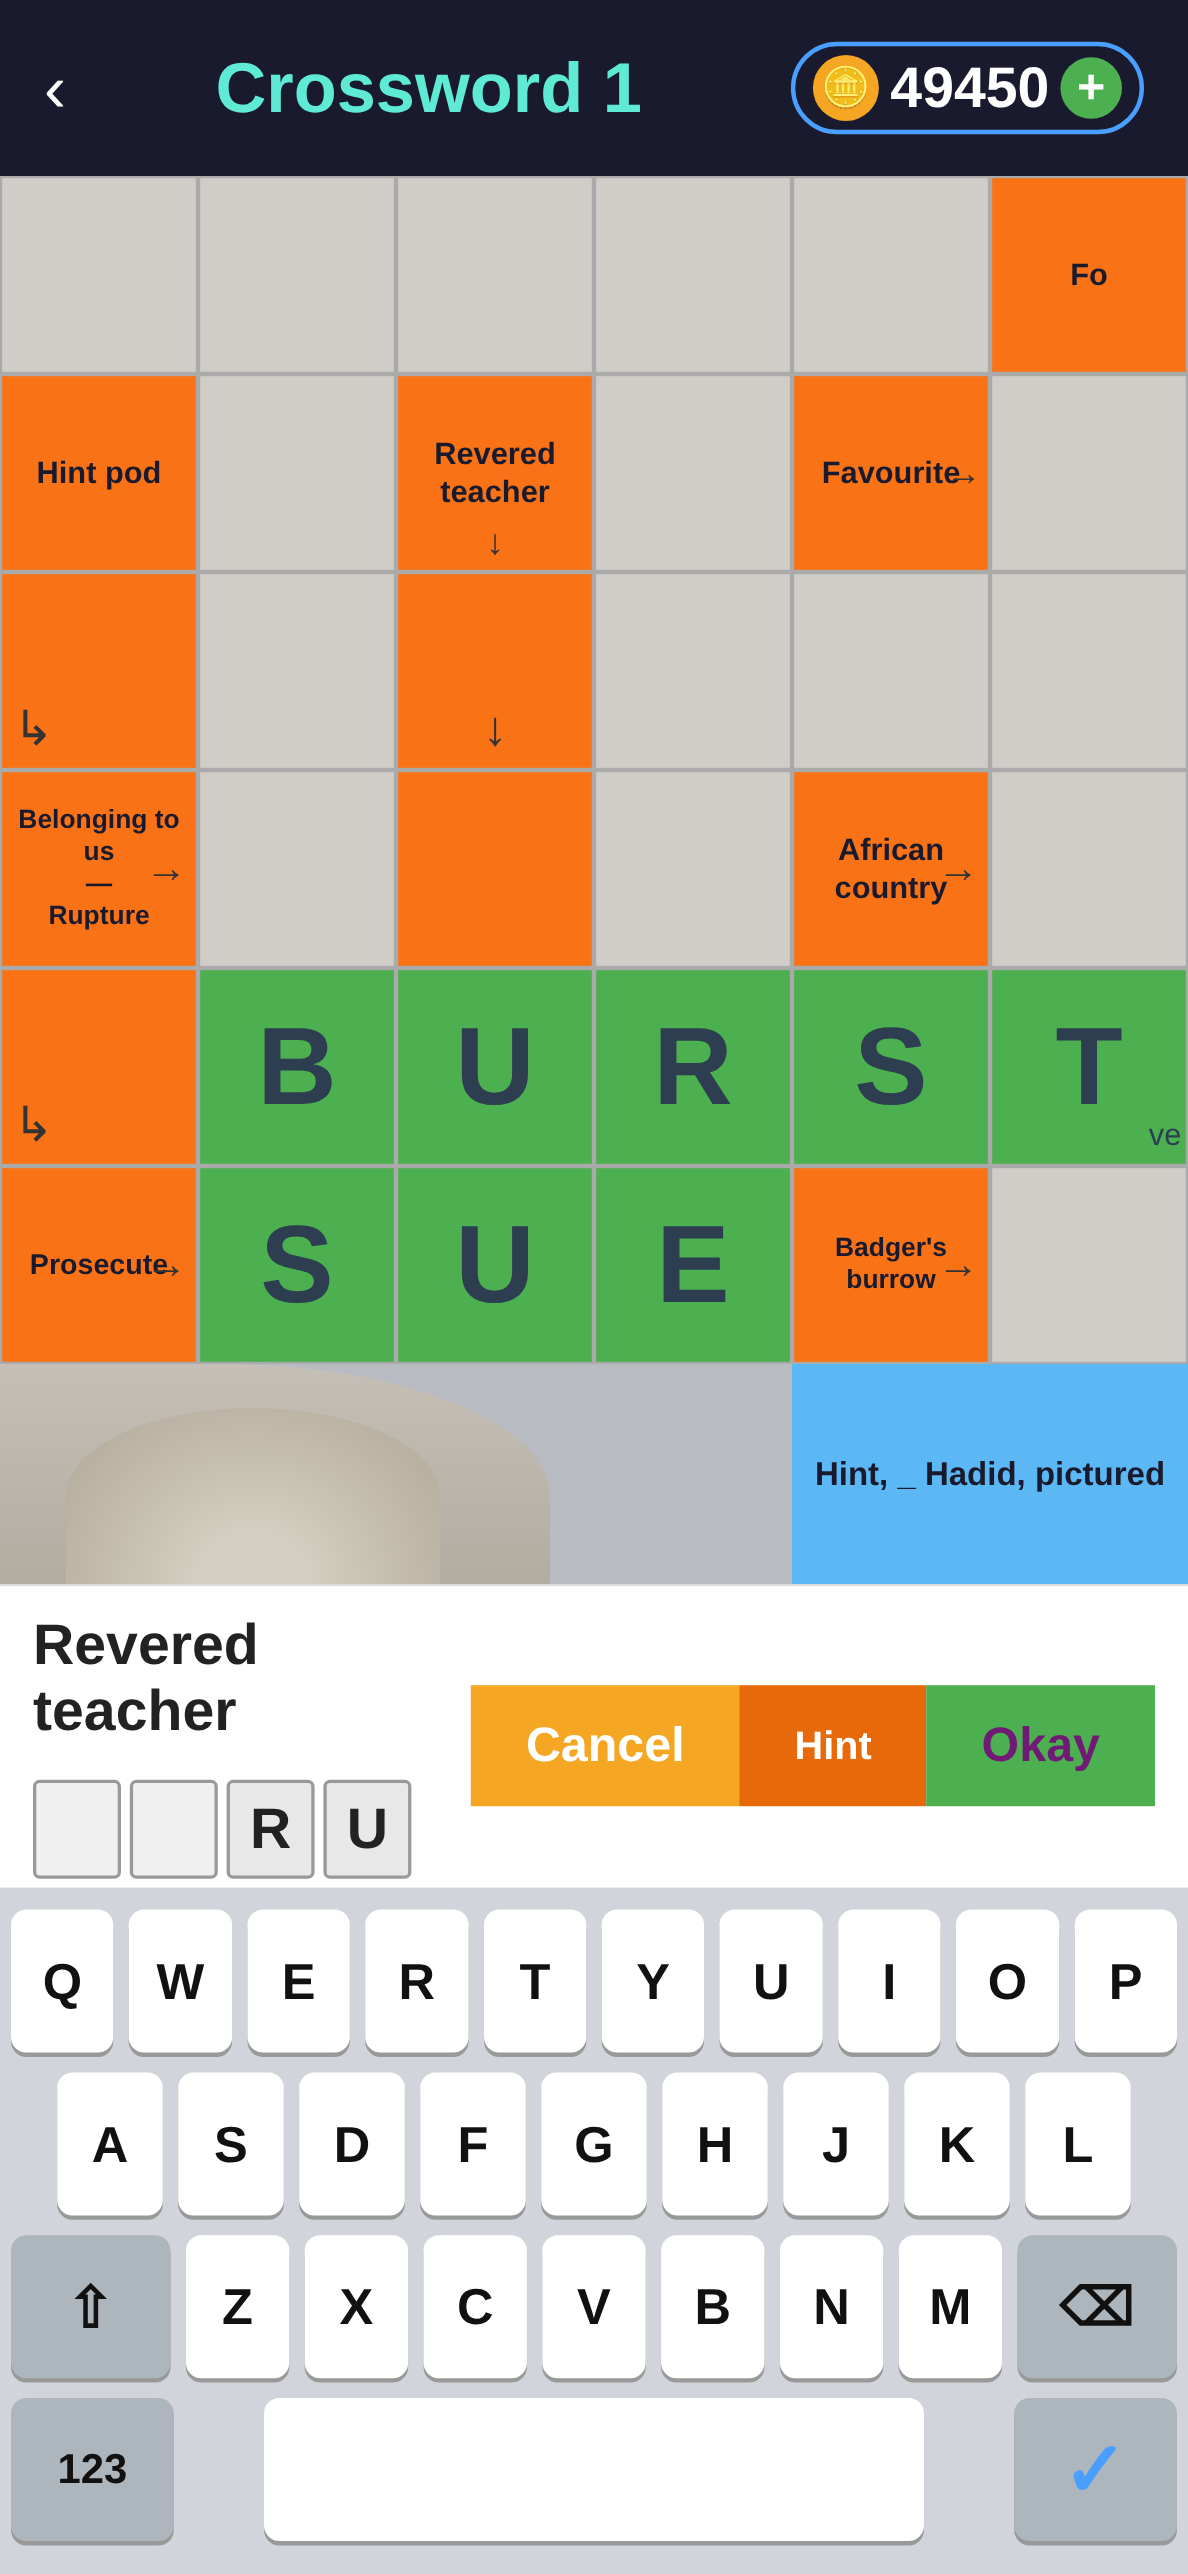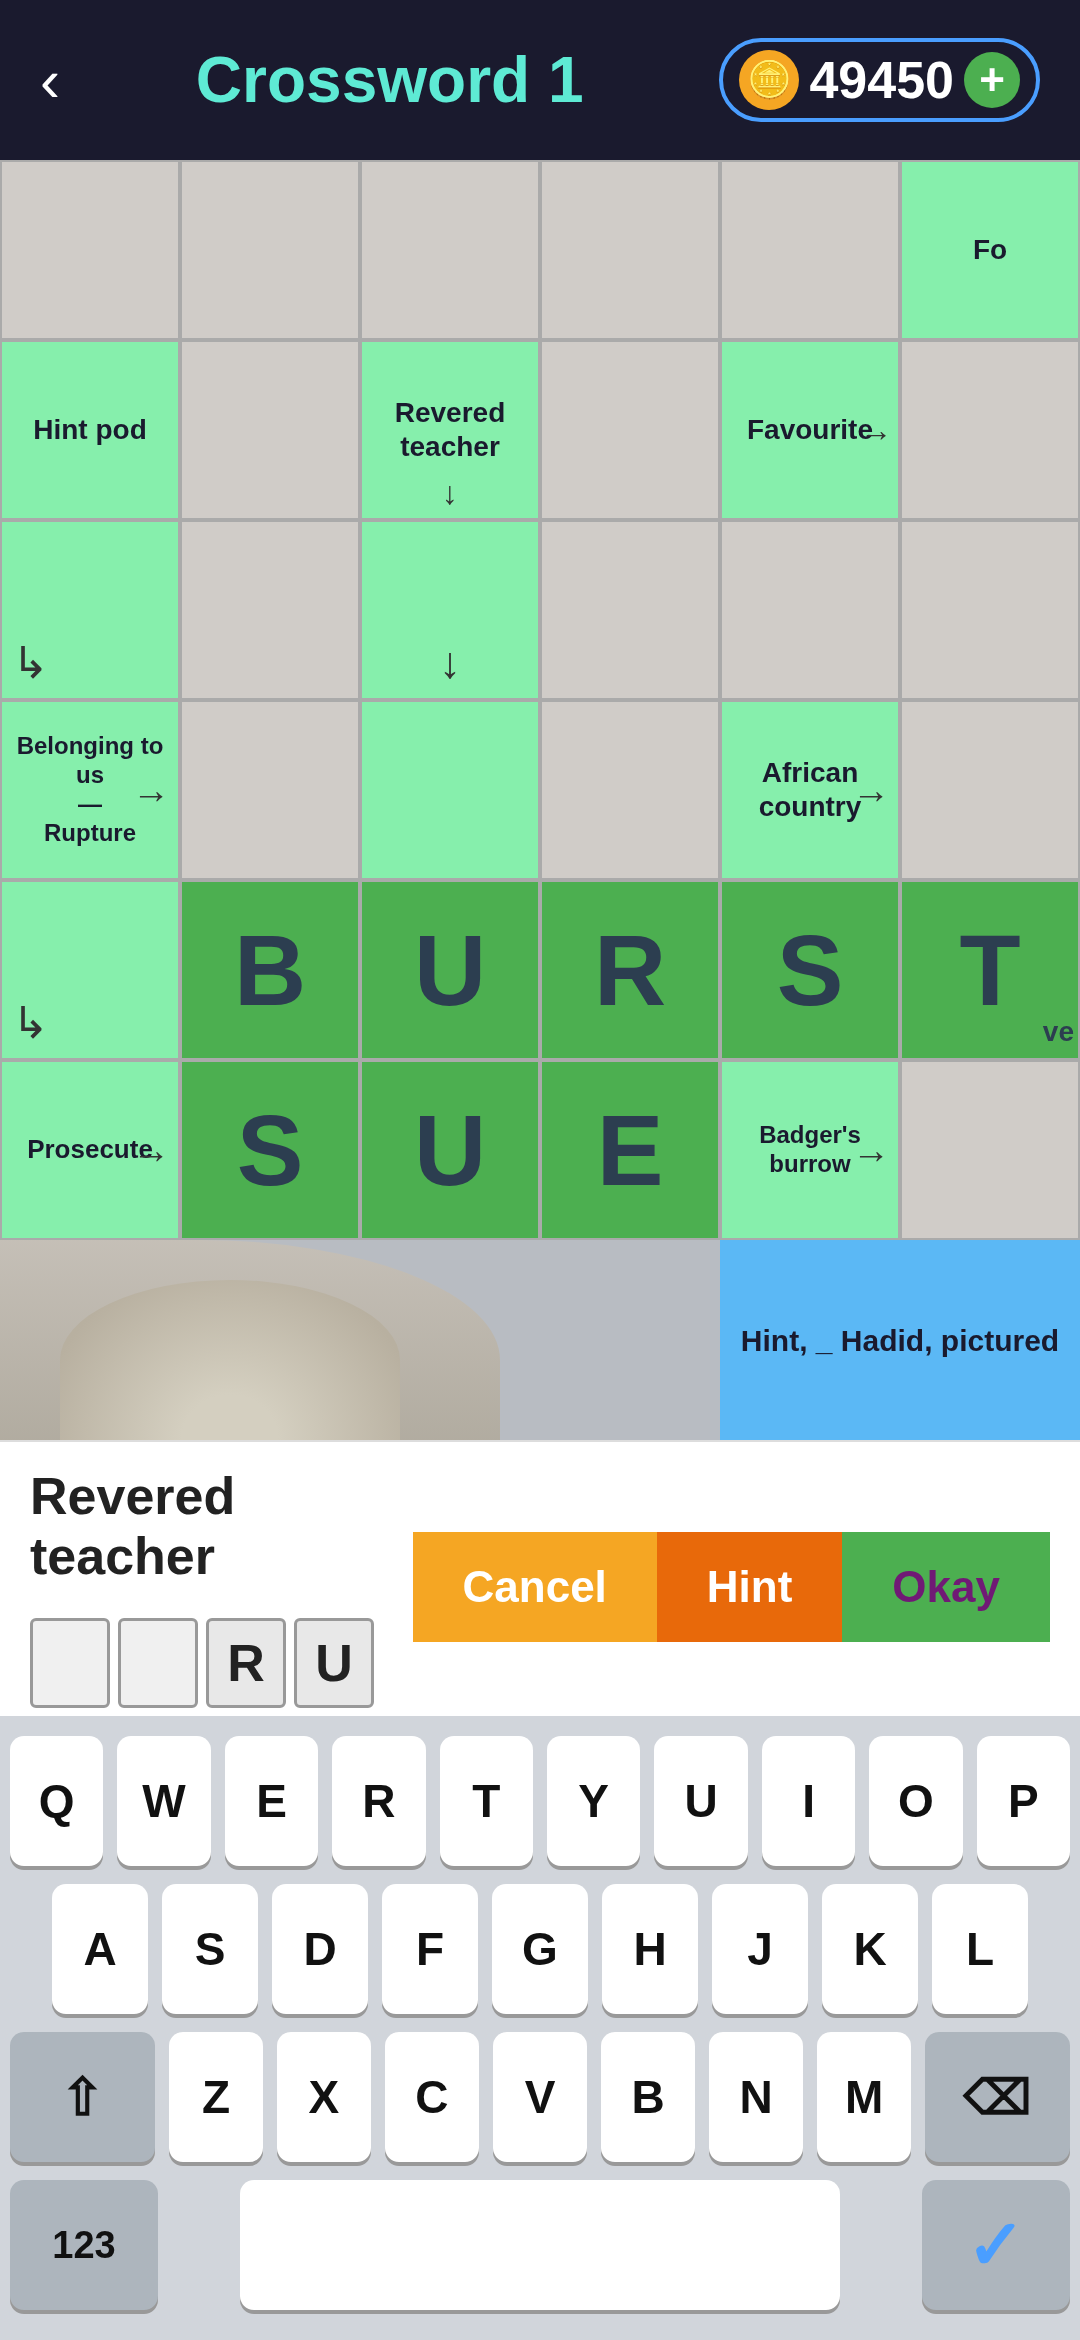--- a/index.html
+++ b/index.html
@@ -90,21 +90,21 @@
       width: 180px;
       height: 180px;
       border: 2px solid #aaa;
       position: relative;
       display: flex;
       align-items: center;
       justify-content: center;
     }
 
     .cell-empty { background: #d0ccc8; }
-    .cell-clue-blue { background: #86efac; }
+    .cell-clue-blue { background: #f97316; }
     .cell-letter-green { background: #4caf50; }
 
     .cell-clue-text {
       font-size: 28px;
       font-weight: 600;
       color: #1a1a2e;
       text-align: center;
       padding: 6px;
       line-height: 1.2;
     }
@@ -182,21 +182,21 @@
       border: none;
       cursor: pointer;
       display: flex;
       align-items: center;
       justify-content: center;
     }
 
     .btn-hint {
       background: #e8690a;
       color: white;
-      font-size: 44px;
+      font-size: 36px;
       font-weight: 700;
       padding: 0 50px;
       border: none;
       cursor: pointer;
       display: flex;
       align-items: center;
       justify-content: center;
     }
 
     .btn-okay {
@@ -337,21 +337,21 @@
       <span class="cell-letter">U</span>
     </div>
     <div class="cell cell-letter-green">
       <span class="cell-letter">R</span>
     </div>
     <div class="cell cell-letter-green">
       <span class="cell-letter">S</span>
     </div>
     <div class="cell cell-letter-green" style="position:relative;">
       <span class="cell-letter">T</span>
-      <span style="position:absolute;bottom:10px;right:4px;font-size:28px;color:#2c3e50;font-weight:700;">ve</span>
+      <span style="position:absolute;bottom:10px;right:4px;font-size:28px;color:#2c3e50;font-weight:400;">ve</span>
     </div>
 
     <div class="cell cell-clue-blue" style="position:relative;">
       <span class="cell-clue-text" style="font-size:26px;">Prosecute</span>
       <span style="position:absolute;right:8px;top:50%;transform:translateY(-50%);font-size:38px;color:#333;">→</span>
     </div>
     <div class="cell cell-letter-green">
       <span class="cell-letter">S</span>
     </div>
     <div class="cell cell-letter-green">

